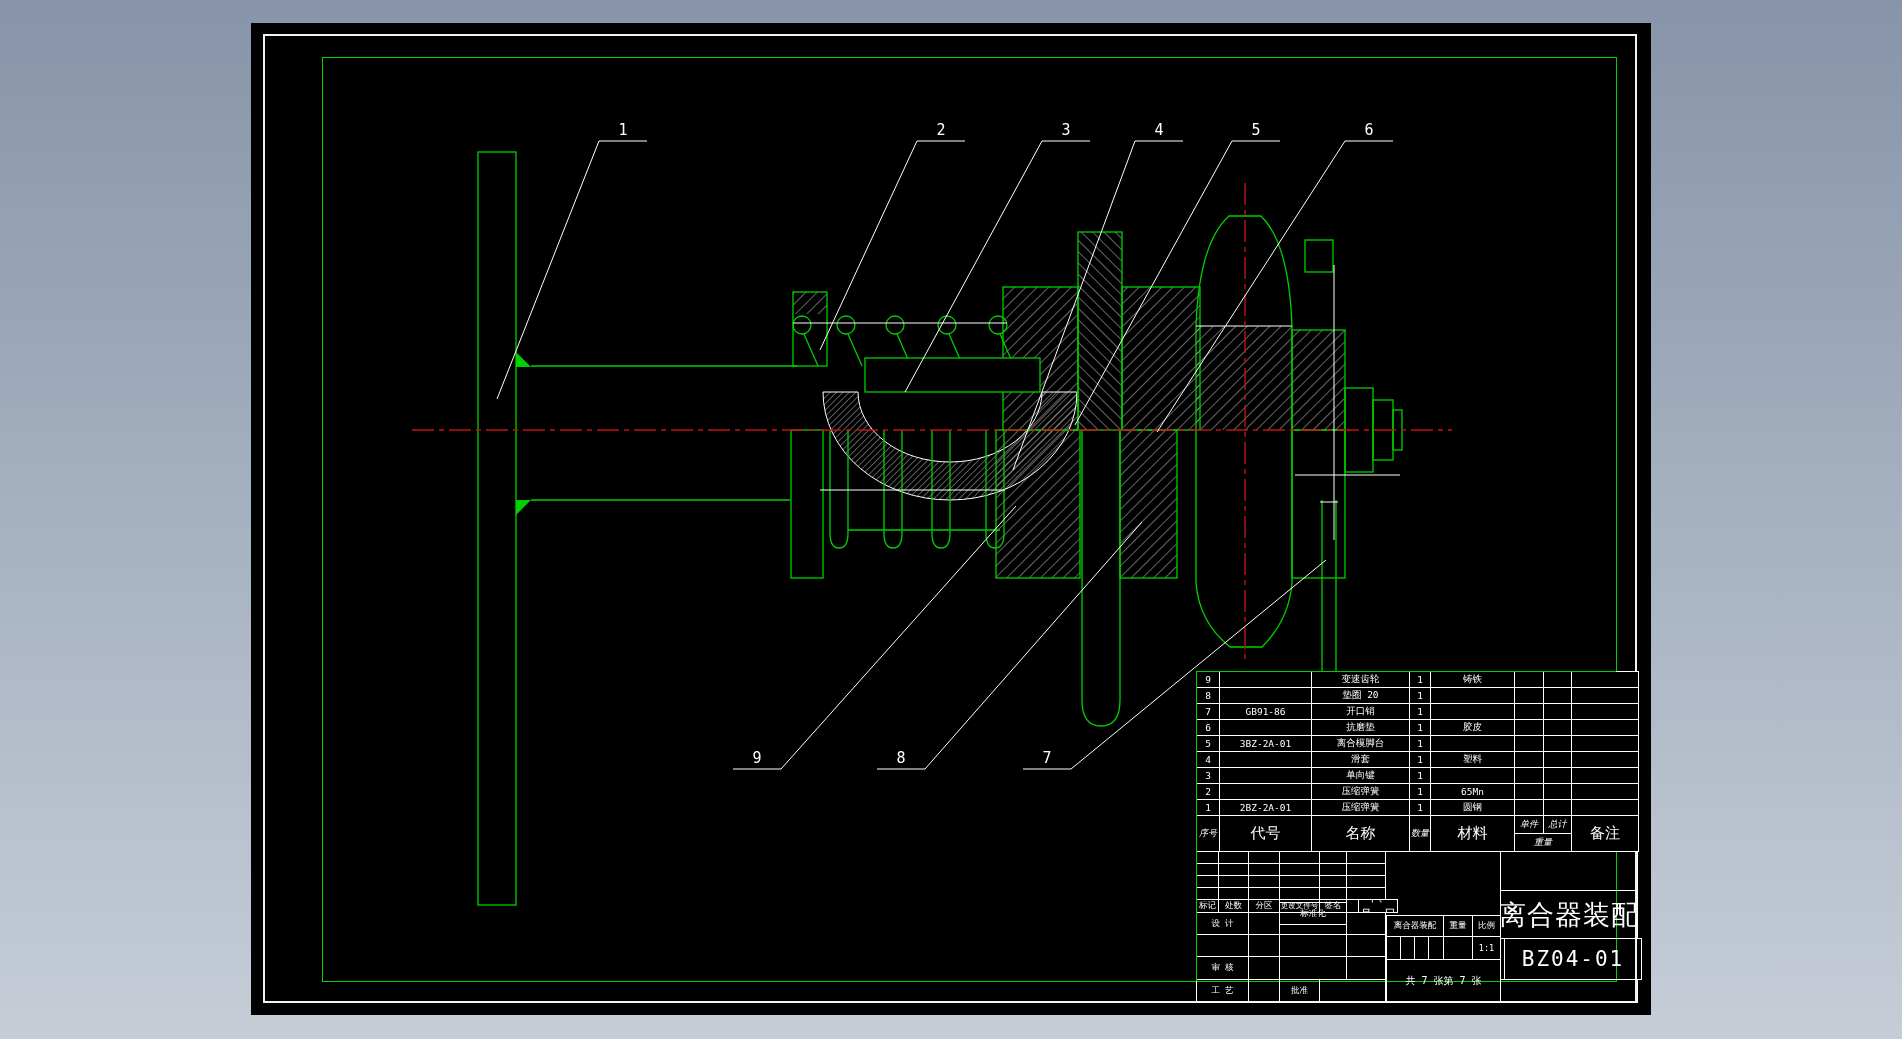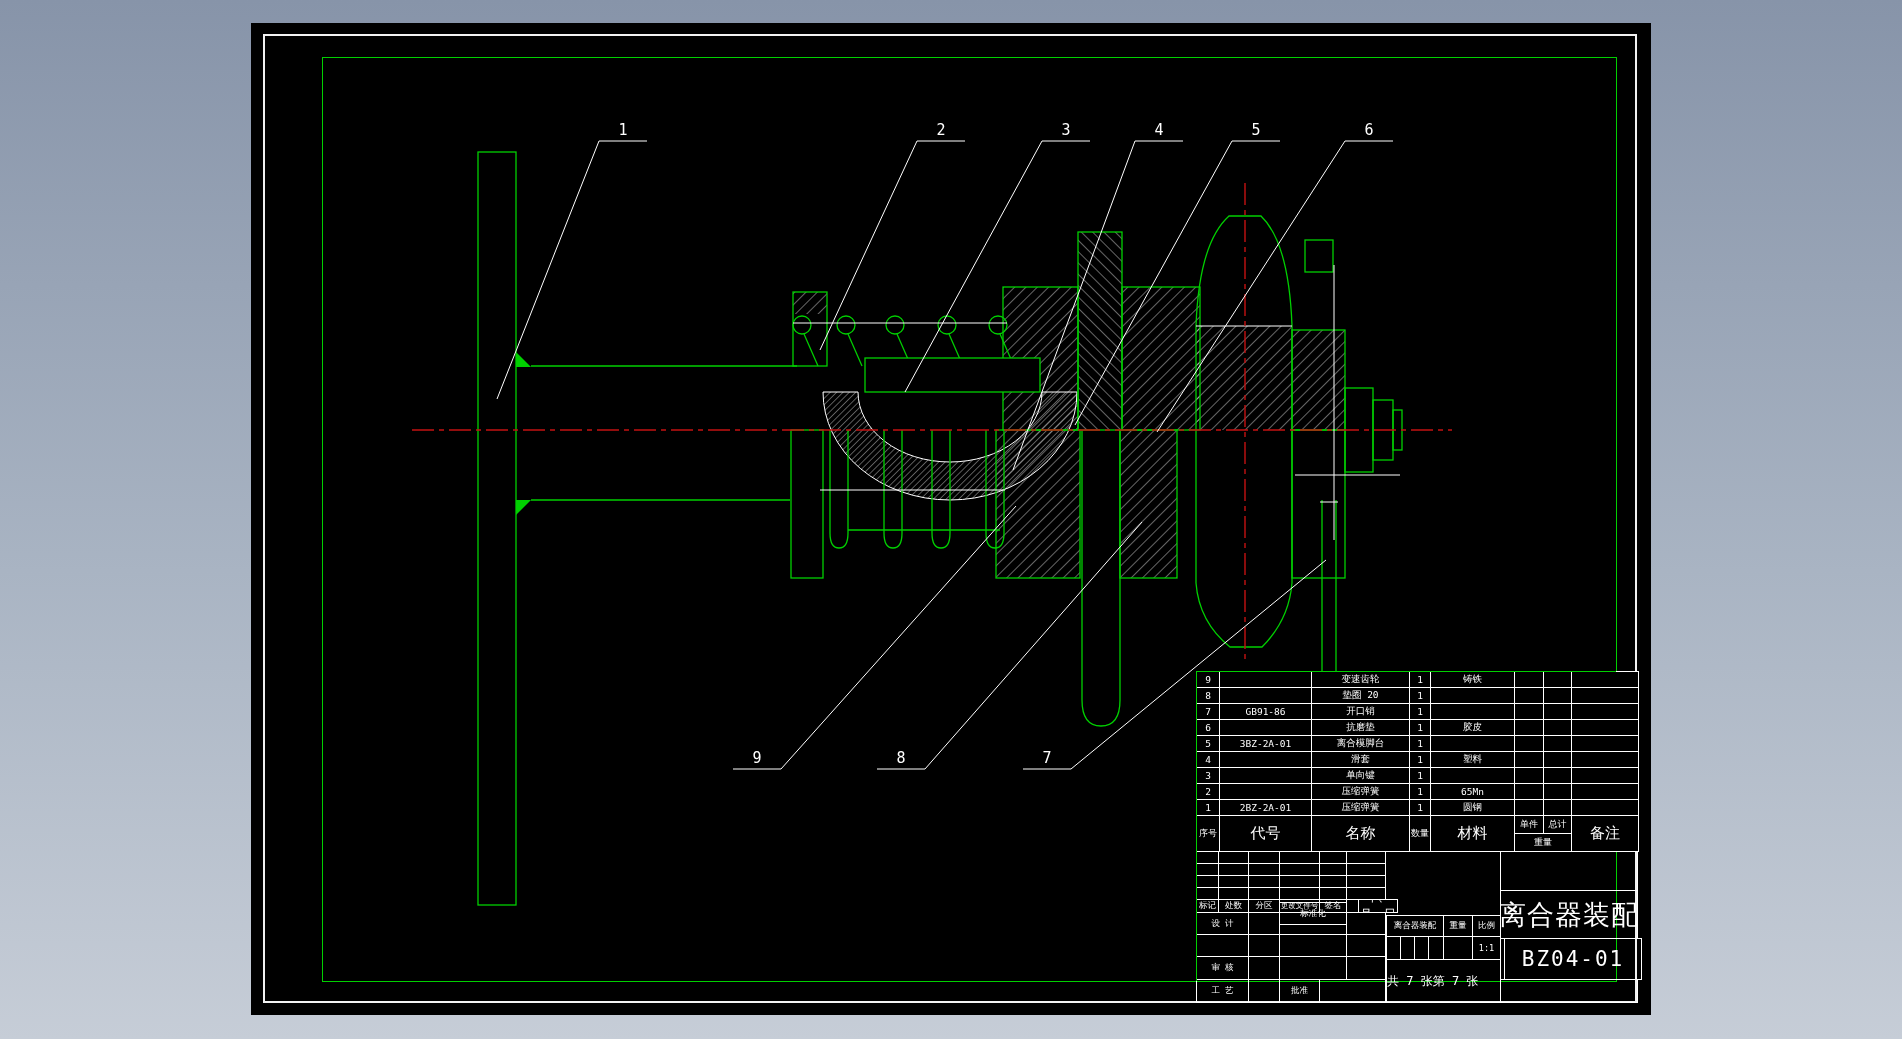--- a/index.html
+++ b/index.html
@@ -12,21 +12,21 @@
   .frame{position:absolute;left:322px;top:57px;width:1293px;height:923px;
     border:1px solid #00d000;}
   svg.dwg{position:absolute;left:0;top:0;}
   
   .bom{position:absolute;left:1196px;top:671px;width:442px;color:#fff;}
   .bom table{border-collapse:collapse;width:442px;table-layout:fixed;background:#000;}
   .bom td,.bom th{border:1px solid #fff;padding:0;text-align:center;vertical-align:middle;
     font-weight:normal;overflow:hidden;white-space:nowrap;color:#fff;}
   .bom tbody td{height:15px;font-size:9.5px;}
   .bom .hdr td{font-size:15px;}
-  .bom .hdr .small{font-size:9px;white-space:normal;line-height:1.05;}
+  .bom .hdr .small{font-size:9px;white-space:normal;line-height:1.05;font-style:italic;}
   
   .tb{position:absolute;left:1196px;top:851px;width:436px;height:152px;color:#fff;font-size:8.5px;}
   .tb .cell{position:absolute;border:1px solid #fff;box-sizing:border-box;display:flex;
     align-items:center;justify-content:center;text-align:center;overflow:hidden;}
   .green-overlay{position:absolute;left:1196px;top:671px;width:419px;height:309px;
     border-left:1px solid #00d000;border-top:1px solid #00d000;pointer-events:none;}
   .big-title{font-size:27px;letter-spacing:1px;white-space:nowrap;}
   .dwg-no{font-size:21px;letter-spacing:2px;}
 </style>
 </head>
@@ -332,21 +332,21 @@
 
     <div class="cell" style="left:190px;top:64px;width:58px;height:22px">离合器装配</div>
     <div class="cell" style="left:247px;top:64px;width:30px;height:22px">重量</div>
     <div class="cell" style="left:276px;top:64px;width:29px;height:22px">比例</div>
     <div class="cell" style="left:190px;top:85px;width:15px;height:24px"></div>
     <div class="cell" style="left:204px;top:85px;width:15px;height:24px"></div>
     <div class="cell" style="left:218px;top:85px;width:15px;height:24px"></div>
     <div class="cell" style="left:232px;top:85px;width:16px;height:24px"></div>
     <div class="cell" style="left:247px;top:85px;width:30px;height:24px"></div>
     <div class="cell" style="left:276px;top:85px;width:29px;height:24px">1:1</div>
-    <div class="cell" style="left:190px;top:108px;width:115px;height:44px;justify-content:flex-start;font-size:12px">
+    <div class="cell" style="left:190px;top:108px;width:115px;height:44px;justify-content:center;font-size:10px">
       <span>共 7 张</span>
       <span>第 7 张</span>
     </div>
 
     <div class="cell" style="left:304px;top:0;width:138px;height:40px"></div>
     <div class="cell big-title" style="left:304px;top:39px;width:138px;height:49px">离合器装配</div>
     <div class="cell dwg-no" style="left:308px;top:87px;width:138px;height:42px">BZ04-01</div>
     <div class="cell" style="left:304px;top:128px;width:138px;height:24px"></div>
   </div>
 

